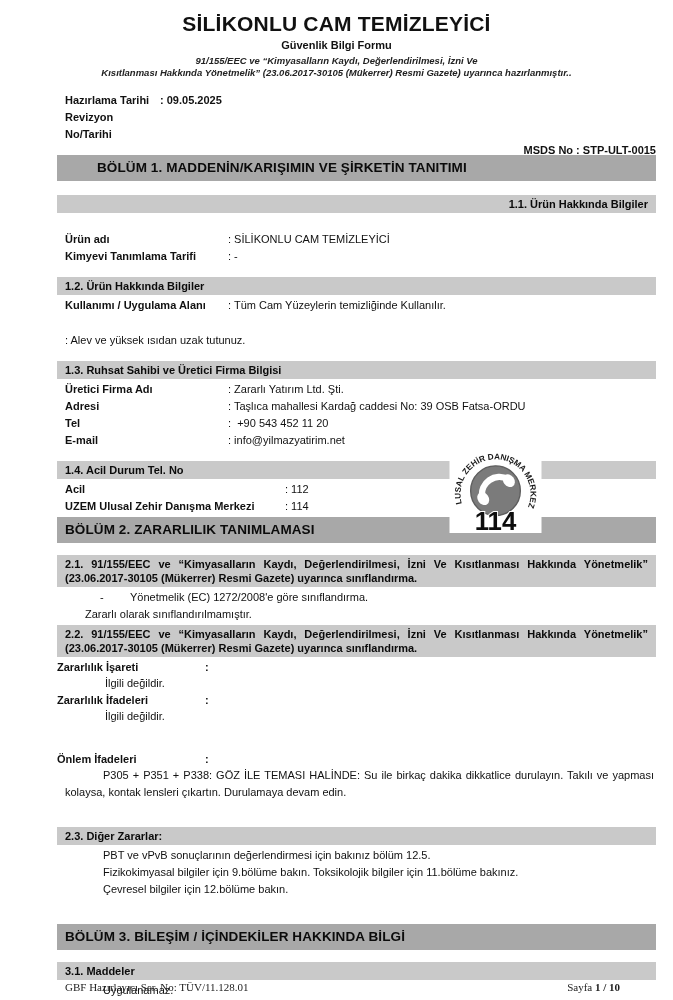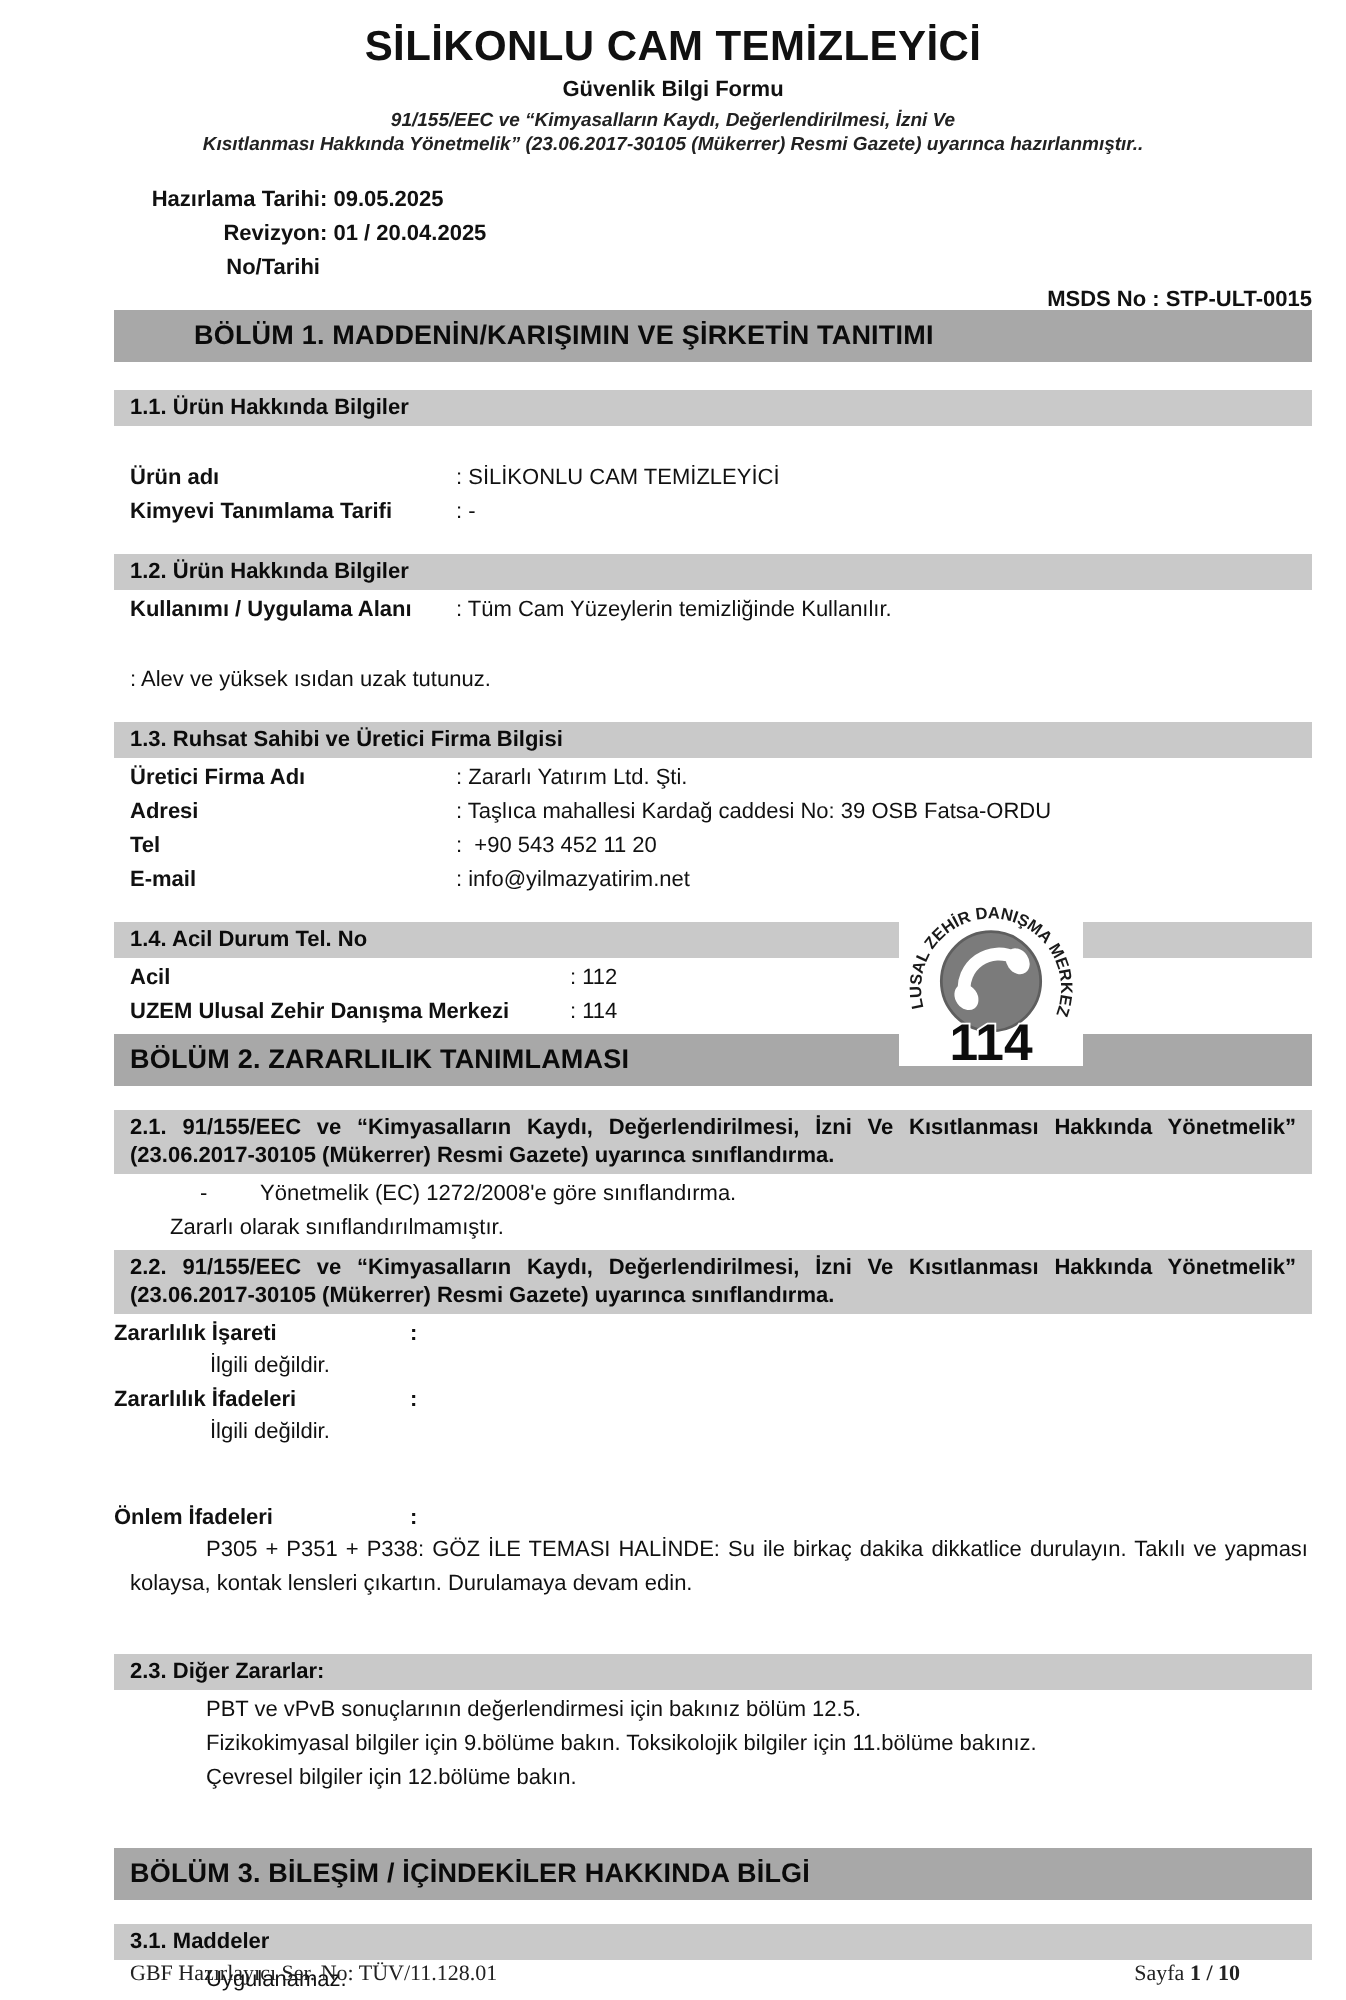--- a/index.html
+++ b/index.html
@@ -7,21 +7,21 @@
     width:673px;height:1000px;background:#ffffff;position:relative;
     font-family:"Liberation Sans", sans-serif;color:#111;
     -webkit-font-smoothing:antialiased;overflow:hidden;
   }
   .header{padding-top:12px;text-align:center;}
   .doc-title{font-size:21px;font-weight:bold;letter-spacing:.2px;}
   .doc-subtitle{font-size:11px;font-weight:bold;margin-top:3px;}
   .reg-line{font-size:9.5px;font-style:italic;font-weight:600;color:#222;line-height:12px;}
   .reg-wrap{margin-top:4px;}
 
-  .meta{position:relative;margin:13px 17px 0 65px;font-size:11px;font-weight:bold;line-height:17px;text-align:right;}
+  .meta{position:relative;margin:13px 17px 0 65px;font-size:11px;font-weight:bold;line-height:17px;}
   .meta .mrow{display:flex;}
   .meta .mlabel{width:95px;flex:none;}
   .meta .msds{position:absolute;top:10px;right:0;margin-top:40px;}
 
   .content{margin-left:57px;width:599px;}
 
   .band-main{
     background:#a8a8a8;color:#0b0b0b;font-weight:bold;font-size:13.5px;
     height:26px;line-height:26px;padding-left:8px;letter-spacing:.1px;
   }
@@ -51,21 +51,21 @@
 
   .badge{position:absolute;left:447px;top:441px;width:97px;height:92px;z-index:5;}
 
   .footer{
     position:absolute;left:65px;right:53px;bottom:7px;
     display:flex;justify-content:space-between;
     font-family:"Liberation Serif", serif;font-size:11px;color:#222;
   }
   .footer .pagenum{font-weight:bold;}
 
-  .mt16{margin-top:12px;padding-left:40px;}.mt14{margin-top:14px;}.mt12{margin-top:12px;}.mt2{margin-top:2px;}
+  .mt16{margin-top:12px;padding-left:40px;}.mt14{margin-top:14px;text-align:right;}.mt12{margin-top:12px;}.mt2{margin-top:2px;}
   .mt18{margin-top:18px;}.mt26{margin-top:26px;}
 </style>
 </head>
 <body>
 
 <div class="header">
   <div class="doc-title">SİLİKONLU CAM TEMİZLEYİCİ</div>
   <div class="doc-subtitle">Güvenlik Bilgi Formu</div>
   <div class="reg-wrap">
     <div class="reg-line">91/155/EEC ve “Kimyasalların Kaydı, Değerlendirilmesi, İzni Ve</div>
@@ -73,21 +73,20 @@
   </div>
 </div>
 
 <div class="meta">
   <div class="mrow">
     <span class="mlabel">Hazırlama Tarihi</span>
     <span>: 09.05.2025</span>
   </div>
   <div class="mrow">
     <span class="mlabel">Revizyon No/Tarihi</span>
-    <span>: 01 / 20.04.2025</span>
   </div>
   <div class="msds">MSDS No : STP-ULT-0015</div>
 </div>
 
 <div class="content">
 
   <div class="band-main mt16">BÖLÜM 1. MADDENİN/KARIŞIMIN VE ŞİRKETİN TANITIMI</div>
 
   <div class="band-sub mt14">1.1. Ürün Hakkında Bilgiler</div>
   <div class="mt18">

